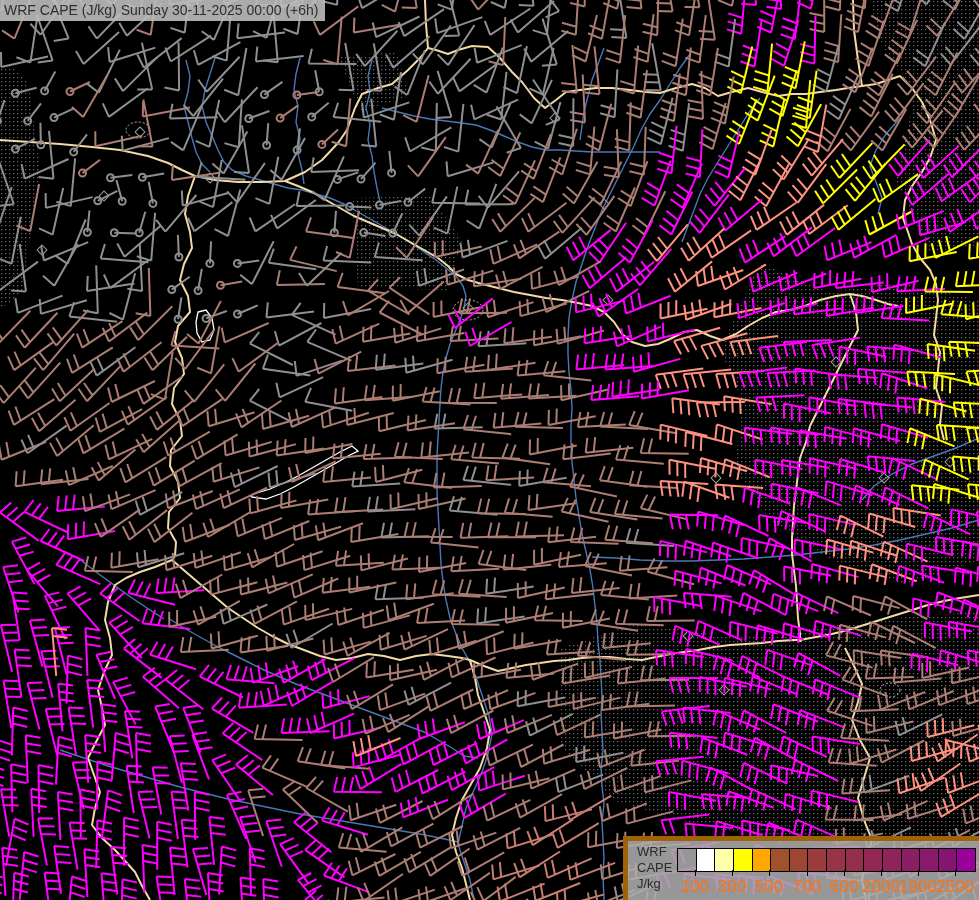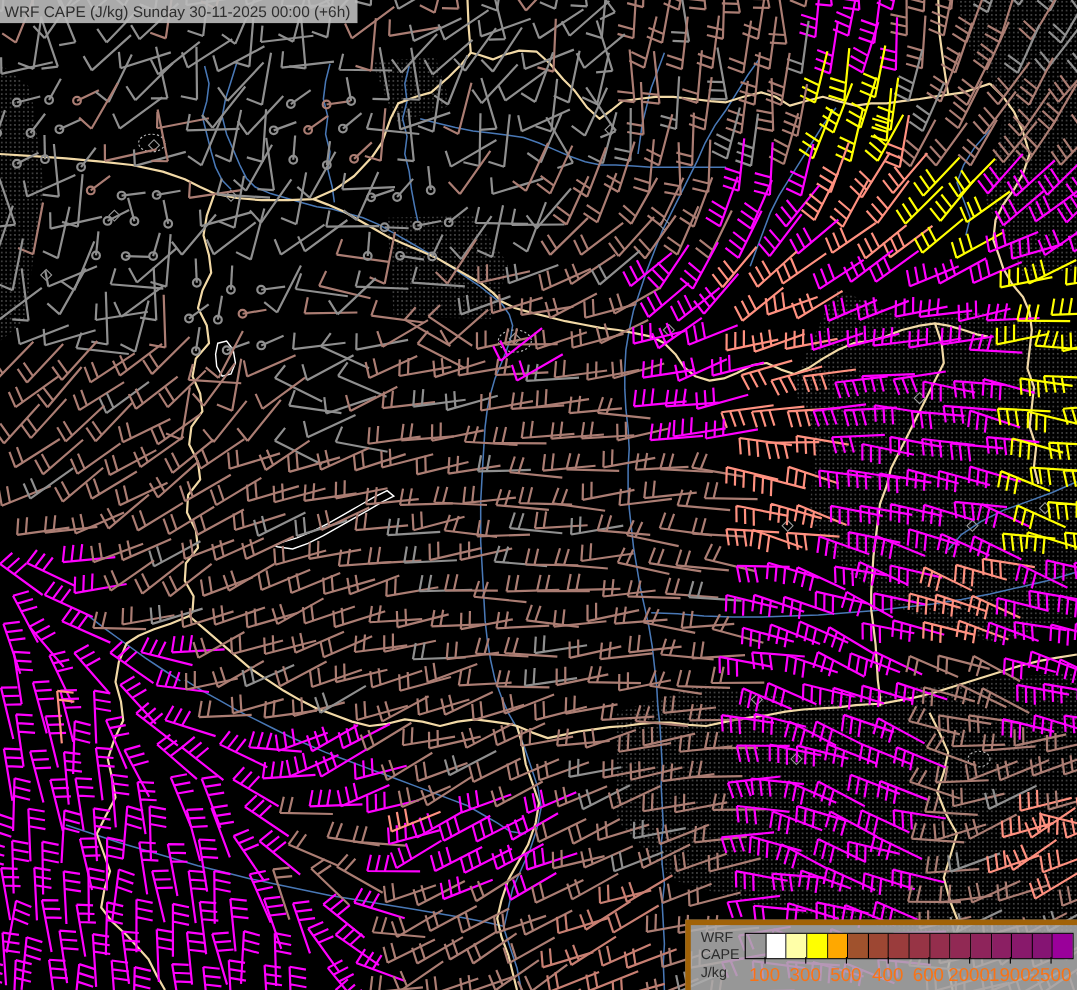--- a/index.html
+++ b/index.html
@@ -1486,20 +1486,20 @@
     <div class="tick" style="left:104px"></div>
     <div class="tick" style="left:141px"></div>
     <div class="tick" style="left:179px"></div>
     <div class="tick" style="left:216px"></div>
     <div class="tick" style="left:253px"></div>
     <div class="tick" style="left:290px"></div>
     <div class="tick" style="left:327px"></div>
     <span class="ticklabel" style="left:67px">100</span>
     <span class="ticklabel" style="left:104px">300</span>
     <span class="ticklabel" style="left:141px">500</span>
-    <span class="ticklabel" style="left:179px">400</span>
+    <span class="ticklabel" style="left:179px">700</span>
     <span class="ticklabel" style="left:216px">600</span>
     <span class="ticklabel" style="left:253px">2000</span>
     <span class="ticklabel" style="left:290px">1900</span>
     <span class="ticklabel" style="left:327px">2500</span>
   </div>
 
 </div>
 
 </body></html>

